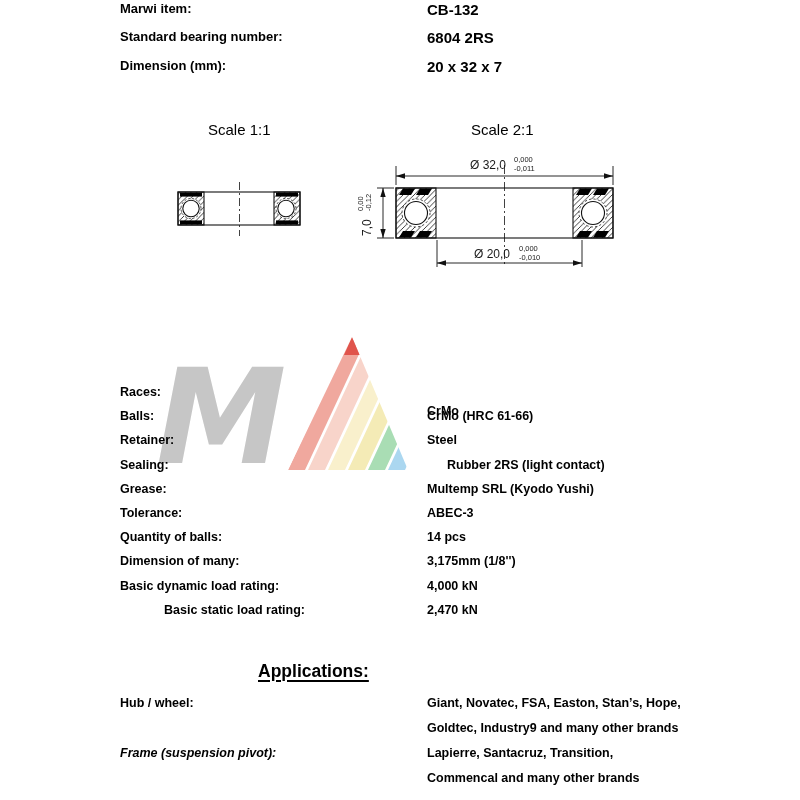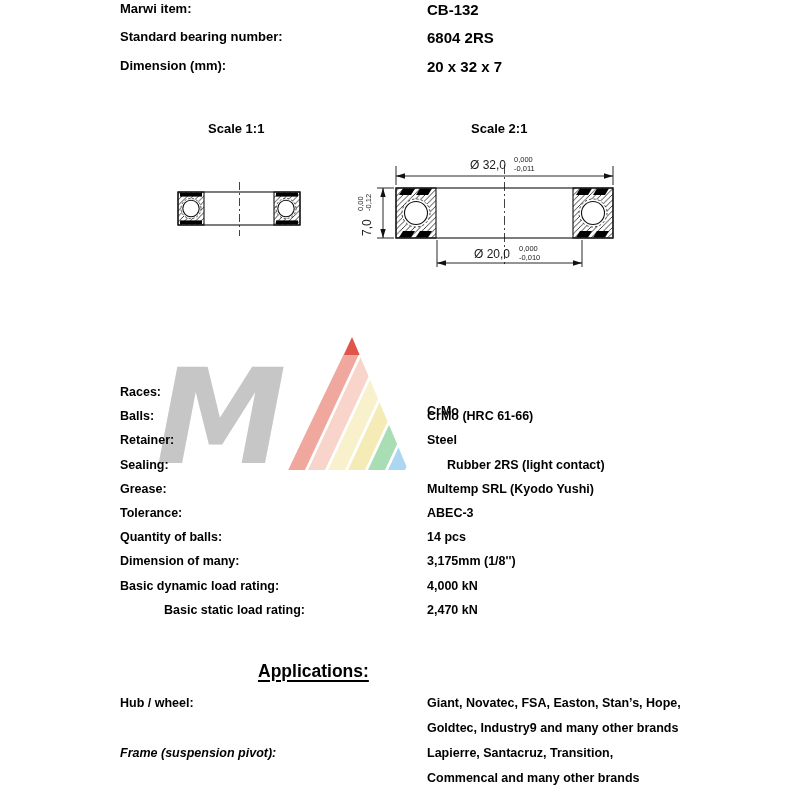--- a/index.html
+++ b/index.html
@@ -8,21 +8,21 @@
   .abs{position:absolute;}
   
   #watermark{position:absolute;left:0;top:0;width:800px;height:800px;z-index:0;}
   .wm-letter{position:absolute;font-family:"DejaVu Sans", sans-serif;
              font-weight:bold;font-style:italic;font-size:131px;line-height:1;
              color:#c6c6c6;white-space:nowrap;}
   
   #content{position:absolute;left:0;top:0;width:800px;height:800px;z-index:2;}
   .hdr-label{position:absolute;left:120px;font-size:13px;font-weight:bold;}
   .hdr-value{position:absolute;left:427px;font-size:15px;font-weight:bold;}
-  .scale-label{position:absolute;top:121px;font-size:13px;font-weight:bold;}
+  .scale-label{position:absolute;top:121px;font-size:15px;font-weight:normal;}
   .section-heading{position:absolute;left:258px;font-size:17.5px;font-weight:bold;
                    text-decoration:underline;text-decoration-thickness:2px;text-underline-offset:3px;}
   .spec-label{position:absolute;left:120px;font-size:12.5px;font-weight:bold;white-space:nowrap;}
   .spec-value{position:absolute;left:427px;font-size:12.5px;font-weight:bold;white-space:nowrap;}
   svg text{font-family:"Liberation Sans", sans-serif;fill:#1a1a1a;}
   .dimtext{font-size:12px;}
   .toltext{font-size:7.5px;}
 </style>
 </head>
 <body>

